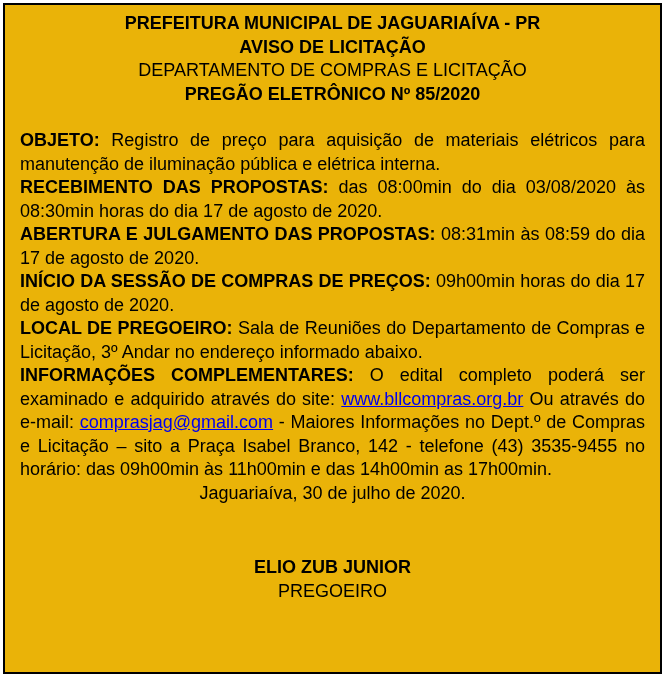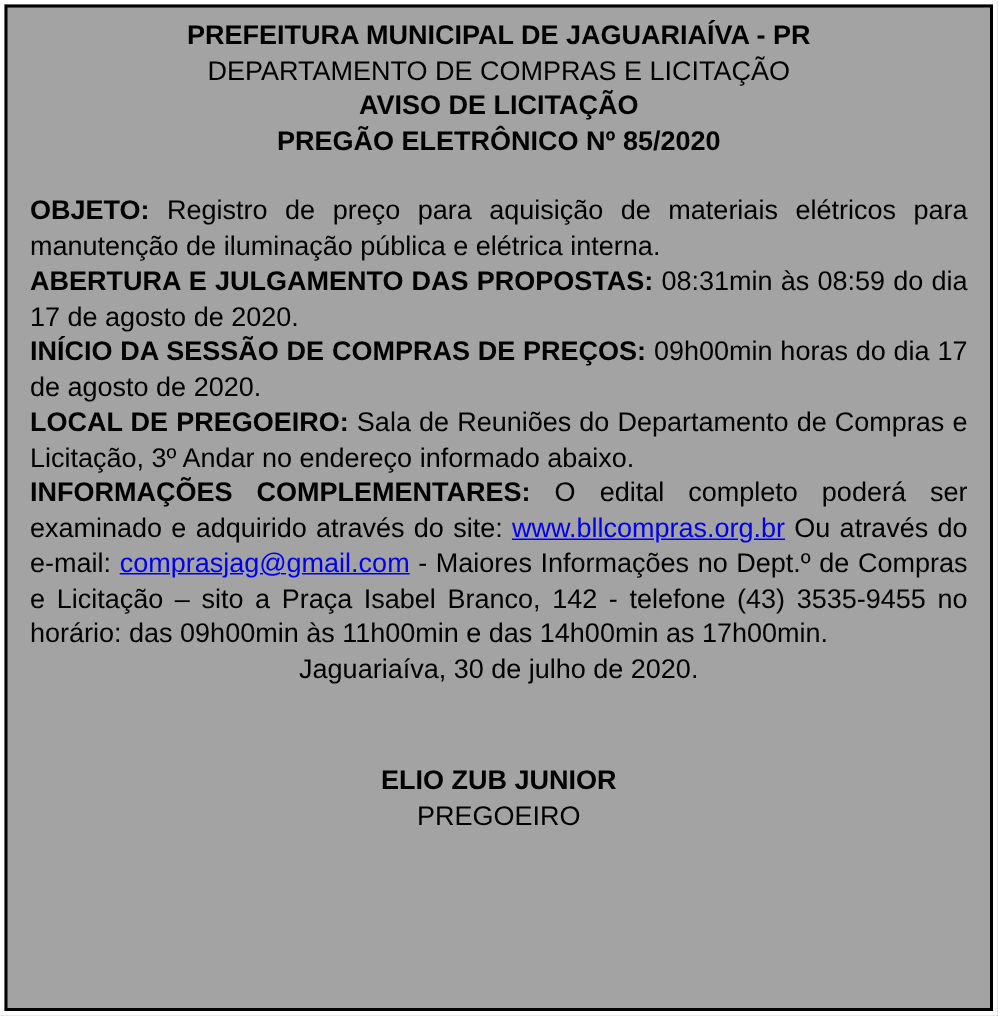--- a/index.html
+++ b/index.html
@@ -15,43 +15,44 @@
     position: absolute;
     top: 3px;
     left: 3px;
     width: 659px;
     height: 671px;
     border: 2px solid #000000;
     padding: 7px 15px 0 15px;
     font-size: 18px;
     line-height: 23.5px;
     overflow: hidden;
-    background: #a3a3a3;
+    background: #eab308;
   }
   .header { text-align: center; margin-bottom: 23px; }
   .hline { white-space: nowrap; }
   .bold { font-weight: bold; }
   .para { margin: 0; text-align: justify; }
   .dateline { text-align: center; }
   .signature { text-align: center; margin-top: 51px; }
   a { color: #0000ee; text-decoration: underline; cursor: pointer; }
 </style>
 </head>
 <body>
 
 <div class="doc">
   <header class="header">
     <div class="hline bold">PREFEITURA MUNICIPAL DE JAGUARIAÍVA - PR</div>
+    <div class="hline bold">AVISO DE LICITAÇÃO</div>
     <div class="hline">DEPARTAMENTO DE COMPRAS E LICITAÇÃO</div>
-    <div class="hline bold">AVISO DE LICITAÇÃO</div>
     <div class="hline bold">PREGÃO ELETRÔNICO Nº 85/2020</div>
   </header>
 
   <main id="notice-body">
       <p class="para"><span class="bold">OBJETO:</span><span> Registro de preço para aquisição de materiais elétricos para manutenção de iluminação pública e elétrica interna.</span></p>
+      <p class="para"><span class="bold">RECEBIMENTO DAS PROPOSTAS:</span><span> das 08:00min do dia 03/08/2020 às 08:30min horas do dia 17 de agosto de 2020.</span></p>
       <p class="para"><span class="bold">ABERTURA E JULGAMENTO DAS PROPOSTAS:</span><span> 08:31min às 08:59 do dia 17 de agosto de 2020.</span></p>
       <p class="para"><span class="bold">INÍCIO DA SESSÃO DE COMPRAS DE PREÇOS:</span><span> 09h00min horas do dia 17 de agosto de 2020.</span></p>
       <p class="para"><span class="bold">LOCAL DE PREGOEIRO:</span><span> Sala de Reuniões do Departamento de Compras e Licitação, 3º Andar no endereço informado abaixo.</span></p>
       <p class="para"><span class="bold">INFORMAÇÕES COMPLEMENTARES:</span><span> O edital completo poderá ser examinado e adquirido através do site: </span><a href="#">www.bllcompras.org.br</a><span> Ou através do e-mail: </span><a href="#">comprasjag@gmail.com</a><span> - Maiores Informações no Dept.º de Compras e Licitação – sito a Praça Isabel Branco, 142 - telefone (43) 3535-9455 no horário: das 09h00min às 11h00min e das 14h00min as 17h00min.</span></p>
     </main>
 
   <div class="dateline">Jaguariaíva, 30 de julho de 2020.</div>
 
   <div class="signature">
     <div class="bold">ELIO ZUB JUNIOR</div>

